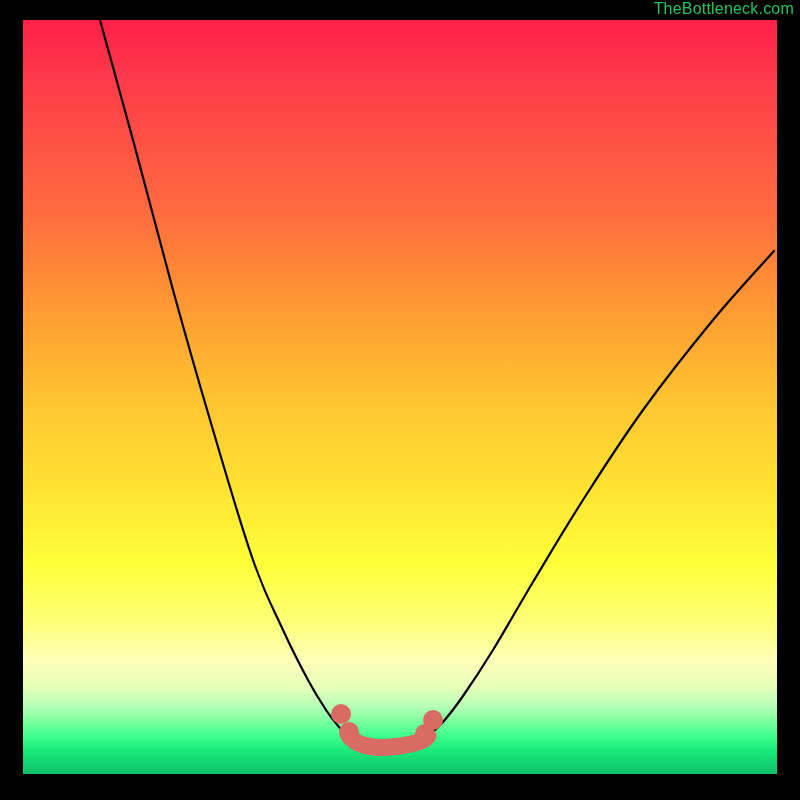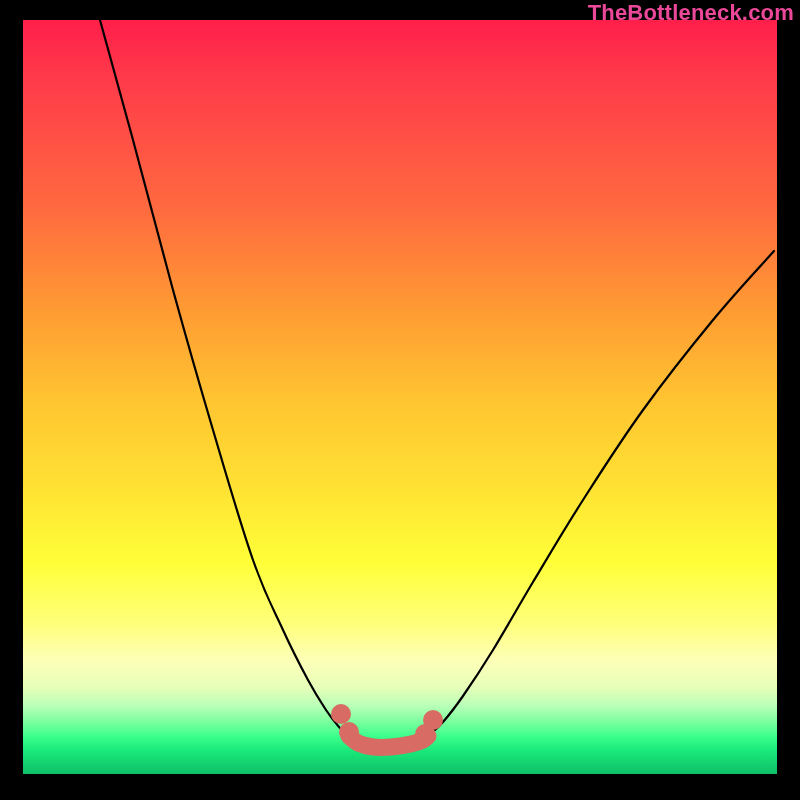--- a/index.html
+++ b/index.html
@@ -32,23 +32,23 @@
       #7dff9e 93%,
       #3cff8c 95%,
       #18e87a 97%,
       #0fbf66 100%
     );
   }
   .watermark {
     position: absolute;
     top: 0px;
     right: 6px;
-    color: #ec4899;
-    font-size: 22px;
-    font-weight: 700;
+    color: #22c55e;
+    font-size: 16px;
+    font-weight: 400;
     letter-spacing: 0.2px;
     user-select: none;
   }
   svg.overlay {
     position: absolute;
     left: 23px;
     top: 20px;
     width: 754px;
     height: 754px;
     overflow: visible;

